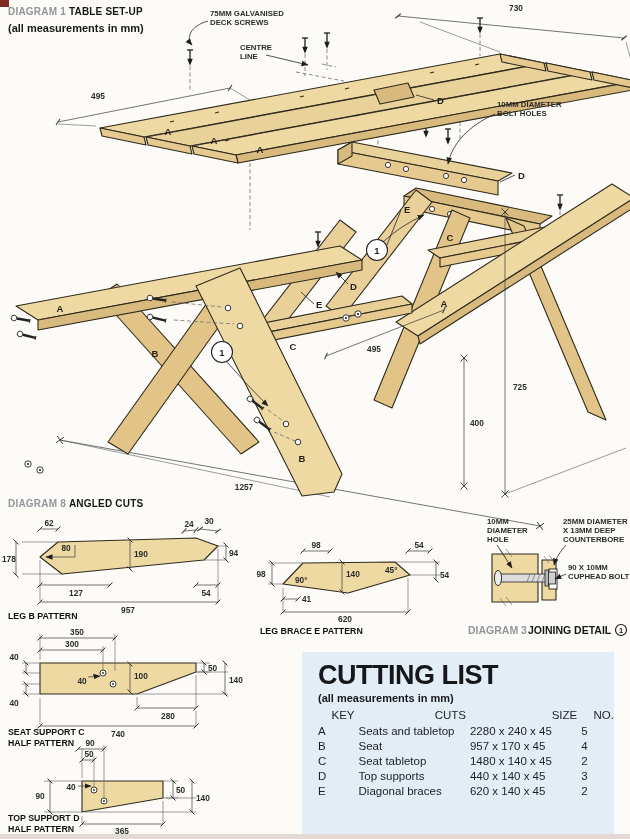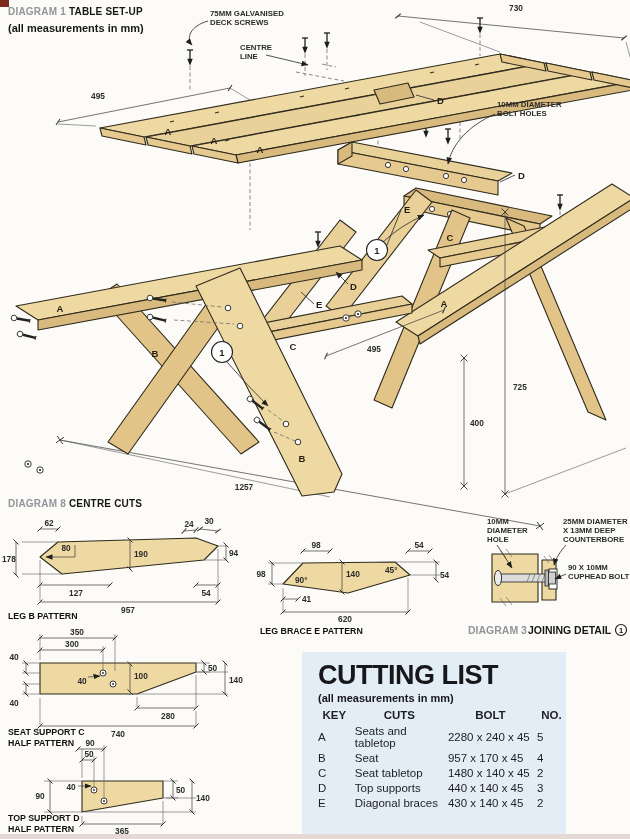--- a/index.html
+++ b/index.html
@@ -2,25 +2,25 @@
 <html><head>
 <meta charset="utf-8">
 <style>
   html,body{margin:0;padding:0}
   body{width:630px;height:839px;position:relative;background:#fcfbf8;font-family:"Liberation Sans",sans-serif;overflow:hidden}
   .hd{position:absolute;font-size:10px;letter-spacing:.2px;color:#92959a;font-weight:600;white-space:nowrap}
   .hd b{color:#171714;font-weight:800}
   .sub{position:absolute;font-size:11px;font-weight:700;color:#171714}
   .corner{position:absolute;left:0;top:0;width:9px;height:7px;background:#7e2a1e}
   .botstrip{position:absolute;left:0;top:834px;width:630px;height:5px;background:#e4d9d5}
-  .panel{position:absolute;left:302px;top:652px;width:264px;height:182px;background:#e3edf5}
+  .panel{position:absolute;left:302px;top:652px;width:312px;height:182px;background:#e3edf5}
   .panel .pl-title{margin:8px 0 0 16px;font-size:27px;font-weight:800;letter-spacing:-.5px;color:#16171b}
   .panel .pl-sub{margin:1px 0 0 16px;font-size:11px;font-weight:700;color:#16171b}
   .panel table{margin:4px 0 0 12px;border-collapse:collapse;font-size:11.5px;color:#1d1e22}
-  .panel th{text-align:center;font-weight:700;padding:1px 0 2px 4px}
+  .panel th{text-align:right;font-weight:400;padding:1px 0 2px 4px}
   .panel td{padding:1.5px 0 1.5px 4px}
   .panel .c-key{width:38px}.panel .c-item{width:114px}.panel .c-size{width:116px}.panel .c-no{width:34px}
   svg{position:absolute;left:0;top:0}
   svg text{font-family:"Liberation Sans",sans-serif}
   .wt{fill:#eed9a3;stroke:#2f2a1c;stroke-width:1.1;stroke-linejoin:round}
   .wt2{fill:#e9d29a;stroke:#2f2a1c;stroke-width:1.1;stroke-linejoin:round}
   .ws{fill:#d9ba7e;stroke:#2f2a1c;stroke-width:1.1;stroke-linejoin:round}
   .we{fill:#e5c98f;stroke:#2f2a1c;stroke-width:1.1;stroke-linejoin:round}
   .wl{fill:#e2c488;stroke:#2f2a1c;stroke-width:1.1;stroke-linejoin:round}
   .wb{fill:#e9d098;stroke:#2f2a1c;stroke-width:1.1;stroke-linejoin:round}
@@ -44,21 +44,21 @@
 <div class="corner"></div>
 
 <div class="hd" style="left:8px;top:6px">
   <span>DIAGRAM 1</span>
   <b>TABLE SET-UP</b>
 </div>
 <div class="sub" style="left:8px;top:22px">(all measurements in mm)</div>
 
 <div class="hd" style="left:8px;top:498px">
   <span>DIAGRAM 8</span>
-  <b>CENTRE CUTS</b>
+  <b>ANGLED CUTS</b>
 </div>
 
 <svg width="630" height="839" viewBox="0 0 630 839">
   <defs>
     <marker id="tk" markerWidth="8" markerHeight="8" refX="4" refY="4" orient="auto" markerUnits="userSpaceOnUse">
         <path d="M1.5,6.5 L6.5,1.5" stroke="#333" stroke-width="1" fill="none"></path>
       </marker>
     <marker id="ar" markerWidth="8" markerHeight="8" refX="6.5" refY="4" orient="auto" markerUnits="userSpaceOnUse">
         <path d="M0,1.2 L7,4 L0,6.8 z" fill="#1e1e1e"></path>
       </marker>
@@ -426,21 +426,21 @@
 </svg>
 
 <div class="panel">
   <div class="pl-title">CUTTING LIST</div>
   <div class="pl-sub">(all measurements in mm)</div>
   <table>
     <tbody>
         <tr>
       <th class="c-key">KEY</th>
       <th class="c-item">CUTS</th>
-      <th class="c-size">BOLT</th>
+      <th class="c-size">SIZE</th>
       <th class="c-no">NO.</th>
     </tr>
     <tr>
       <td>A</td>
           <td>Seats and tabletop</td>
           <td>2280 x 240 x 45</td>
           <td>5</td>
     </tr>
     <tr>
       <td>B</td>
@@ -456,20 +456,20 @@
     </tr>
     <tr>
       <td>D</td>
           <td>Top supports</td>
           <td>440 x 140 x 45</td>
           <td>3</td>
     </tr>
     <tr>
       <td>E</td>
           <td>Diagonal braces</td>
-          <td>430 x 140 x 45</td>
+          <td>620 x 140 x 45</td>
           <td>2</td>
     </tr>
   </tbody>
     </table>
 </div>
 
 <div class="botstrip"></div>
 
 </body></html>

